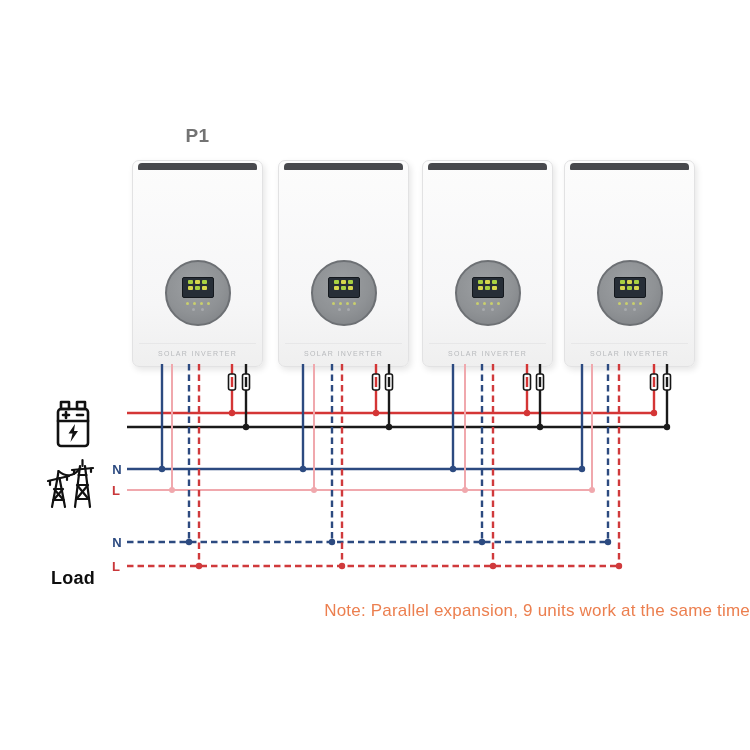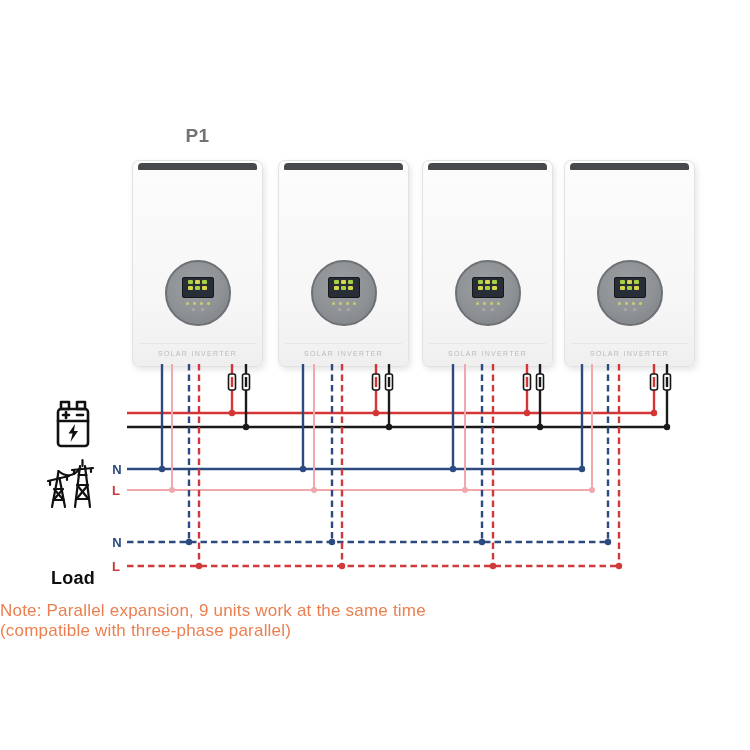--- a/index.html
+++ b/index.html
@@ -47,21 +47,21 @@
   
   .load-label{
     position:absolute;left:44px;top:540px;width:58px;text-align:center;
     font-size:18px;font-weight:bold;color:#0e0e0e;letter-spacing:.3px;margin-top:28px;
   }
   .bus-label{position:absolute;width:20px;text-align:center;font-size:13px;font-weight:bold;}
   .bus-label.navy{color:var(--c-label-navy,#2c4a80);}
   .bus-label.red{color:var(--c-label-red,#c9373a);}
   
   .note{
-    position:absolute;left:0;top:601px;width:100%;text-align:left;
+    position:absolute;left:0;top:601px;width:100%;text-align:right;
     color:var(--c-note-orange,#ec7f4f);font-size:17px;line-height:20px;letter-spacing:.2px;
   }
   
   .wiring{position:absolute;left:0;top:0;pointer-events:none;}
   .wiring line,.wiring path{fill:none;stroke-linecap:butt;}
   .w-red{stroke:var(--c-wire-red,#d43535);stroke-width:2.4;}
   .w-blk{stroke:var(--c-wire-black,#1a1a1a);stroke-width:2.4;}
   .w-nvy{stroke:var(--c-wire-navy,#2c4a80);stroke-width:2.4;}
   .w-pnk{stroke:var(--c-wire-pink,#f0a8ad);stroke-width:2;}
   .w-red2{stroke:var(--c-wire-dash-red,#d03a3c);stroke-width:2.4;}
@@ -349,16 +349,15 @@
 
   <div class="load-label">Load</div>
 
   <div class="bus-label navy" style="left:107px;top:462px;">N</div>
   <div class="bus-label red" style="left:106px;top:483px;">L</div>
   <div class="bus-label navy" style="left:107px;top:535px;">N</div>
   <div class="bus-label red" style="left:106px;top:559px;">L</div>
 
   <div class="note">
     <div>Note: Parallel expansion, 9 units work at the same time</div>
-    <div>(compatible with three-phase parallel)</div>
   </div>
 
 </div>
 
 </body></html>

